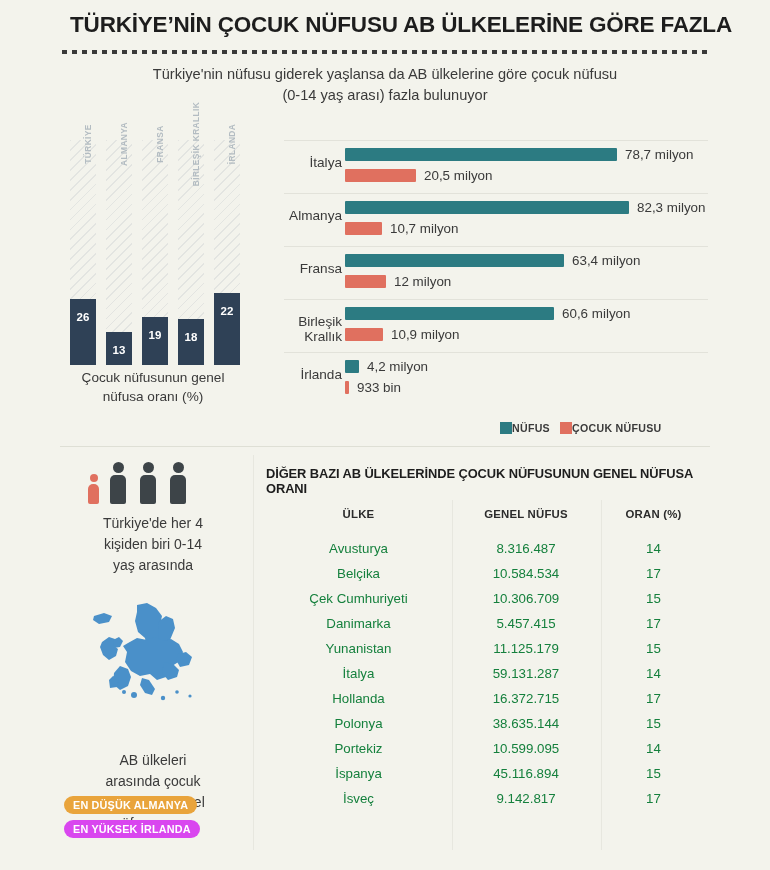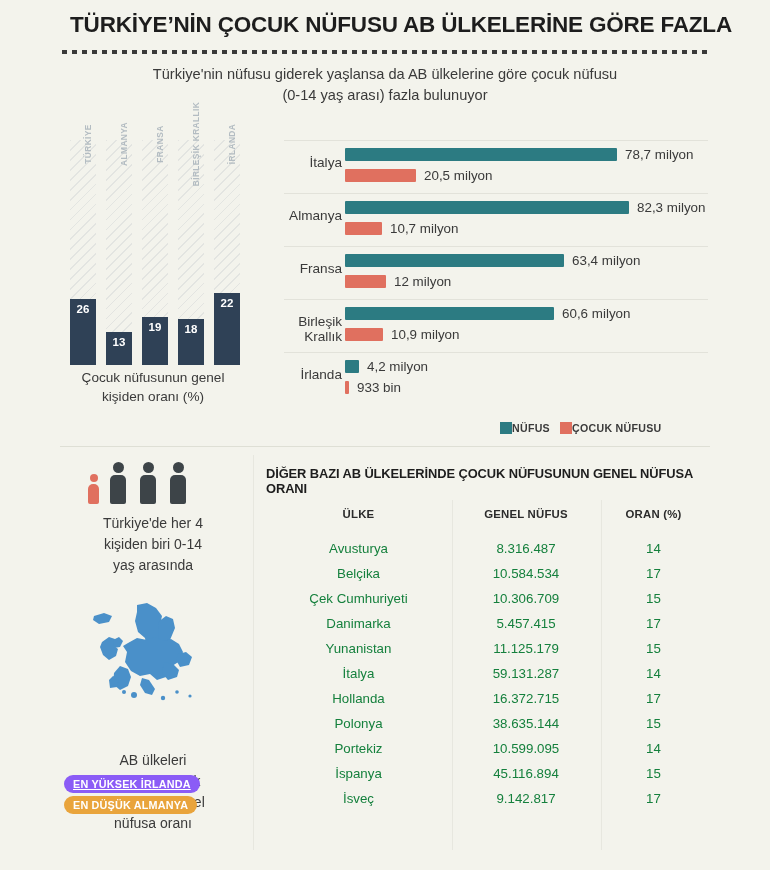--- a/index.html
+++ b/index.html
@@ -51,21 +51,21 @@
     white-space: nowrap;
     font-size: 8.4px; font-weight: bold; letter-spacing: 0.4px;
     color: #b3bcc2;
   }
   .mini-bar {
     position: absolute; bottom: 0; left: 0; width: 26px;
     background: #2f4156;
     text-align: center;
   }
   .mini-bar span {
-    display: block; padding-top: 4px;
+    display: block; padding-top: 12px;
     color: #ffffff; font-size: 11.5px; font-weight: bold;
   }
   .mini-caption {
     position: absolute; left: 58px; top: 368px; width: 190px;
     text-align: center; font-size: 13.6px; line-height: 19px; color: #3a3a3a;
   }
 
   
   .barchart { position: absolute; left: 258px; top: 140px; width: 450px; height: 265px; }
   .bc-row { position: absolute; left: 0; width: 450px; height: 53px; }
@@ -125,21 +125,21 @@
     position: absolute; left: 58px; top: 710px; width: 190px;
     text-align: center; font-size: 14px; line-height: 21px; color: #3a3a3a; margin-top: 40px;
   }
   .badge {
     position: absolute; left: 64px; height: 18px; line-height: 18px;
     padding: 0 9px; border-radius: 9px;
     color: #ffffff; font-size: 10.8px; font-weight: bold; letter-spacing: 0.2px;
     white-space: nowrap;
   }
   .badge.low  { top: 796px; background: #e9a43c; }
-  .badge.high { top: 775px; background: #8b5cf6; text-decoration: underline; }
+  .badge.high { top: 820px; background: #d946ef; }
 
   
   .table-title {
     position: absolute; left: 266px; top: 466px; width: 440px;
     font-size: 12.9px; font-weight: bold; letter-spacing: -0.1px; color: #1d1d1d;
   }
   table.data {
     position: absolute; left: 266px; top: 508px; width: 440px;
     border-collapse: collapse;
   }
@@ -199,21 +199,21 @@
       </div>
       <div class="mini-col" style="left: 144px;">
         <div class="mini-vlabel">İRLANDA</div>
         <div class="mini-bar" style="height: 72px;">
           <span>22</span>
         </div>
       </div>
     </div>
   <div class="mini-caption">
     <div>Çocuk nüfusunun genel</div>
-    <div>kişiden oranı (%)</div>
+    <div>nüfusa oranı (%)</div>
   </div>
 
   <div class="barchart" id="barchart">
       <div class="bc-row" style="top: 0px;">
         <div class="sep"></div>
         <div class="bc-label">İtalya</div>
         <div class="bar pop" style="width: 272px;"></div>
         <div class="bar-val pop" style="left: 367px;">78,7 milyon</div>
         <div class="bar child" style="width: 71px;"></div>
         <div class="bar-val child" style="left: 166px;">20,5 milyon</div>

